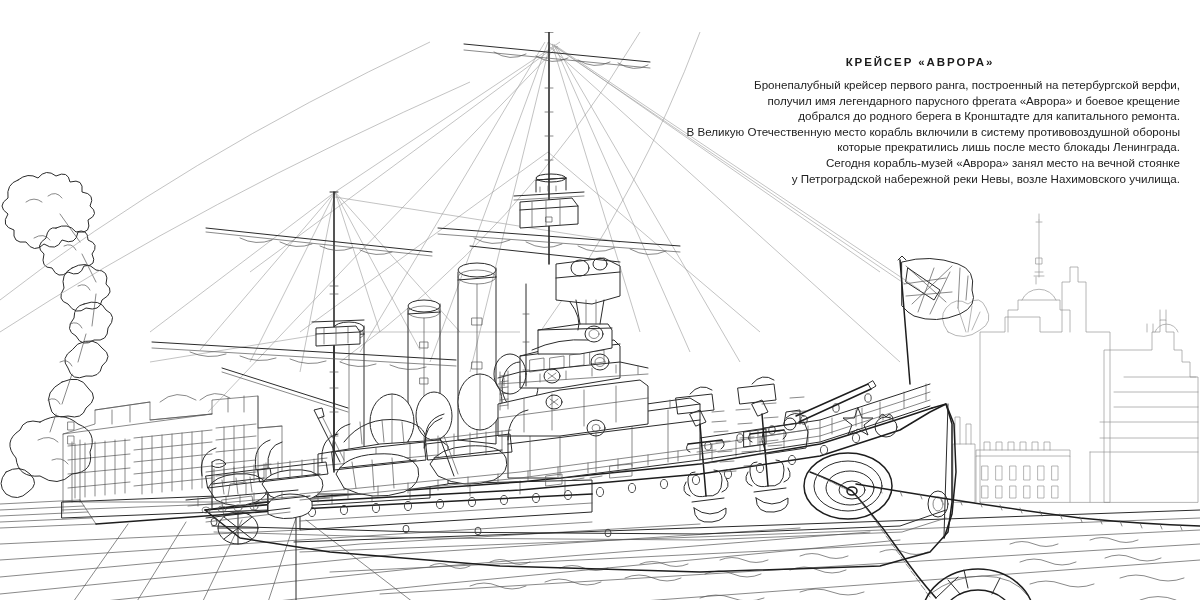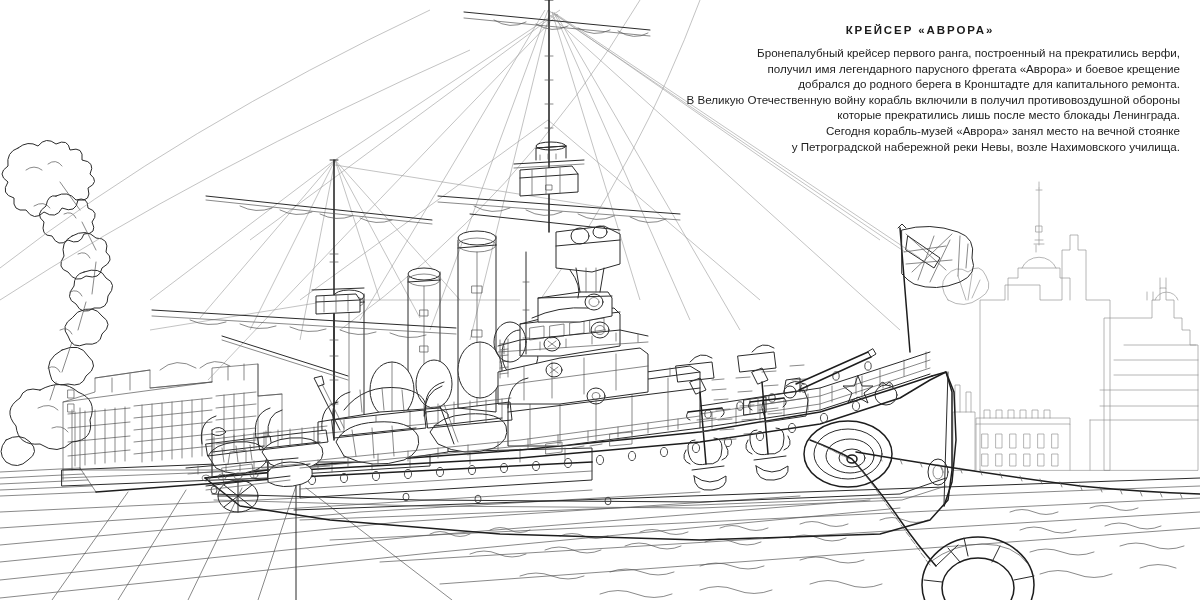--- a/index.html
+++ b/index.html
@@ -2,21 +2,21 @@
 <html lang="ru"><head>
 <meta charset="utf-8">
 <title>Крейсер «Аврора» — раскраска</title>
 <style>
   html,body{margin:0;padding:0;background:#ffffff;}
   body{
     width:1200px;height:600px;overflow:hidden;position:relative;
     font-family:"Liberation Sans","DejaVu Sans",sans-serif;
     background:#ffffff;
   }
-  #page{position:absolute;inset:0;width:1200px;height:512px;background:#7dd3fc;}
+  #page{position:absolute;inset:0;width:1200px;height:512px;background:#7dd3fc;margin-top:32px;}
   #art{position:absolute;left:0;top:0;width:1200px;height:600px;}
   #textblock{
     position:absolute;left:660px;top:24px;width:520px;
     text-align:right;z-index:5;
   }
   .title{
     font-size:11.5px;font-weight:bold;letter-spacing:1.9px;
     color:#1b1b1b;text-align:center;margin:0 0 9px 0;
     font-family:"Liberation Sans","DejaVu Sans",sans-serif;
   }
@@ -706,23 +706,23 @@
       <ellipse class="lt" cx="222" cy="477" rx="4" ry="3"></ellipse>
       <ellipse class="lt" cx="238" cy="476" rx="4" ry="3"></ellipse>
       <ellipse class="lt" cx="254" cy="475" rx="4" ry="3"></ellipse>
     </g>
 
   </svg>
 
   <div id="textblock">
     <div class="title">КРЕЙСЕР «АВРОРА»</div>
     <div class="para">
-      <span class="ln">Бронепалубный крейсер первого ранга, построенный на прекратились верфи,</span>
+      <span class="ln">Бронепалубный крейсер первого ранга, построенный на петербургской верфи,</span>
       <span class="ln">получил имя  легендарного парусного фрегата «Аврора» и боевое крещение</span>
       <span class="ln">добрался до родного берега в Кронштадте для капитального ремонта.</span>
-      <span class="ln">В Великую Отечественную войну корабль включили в получил противовоздушной обороны</span>
+      <span class="ln">В Великую Отечественную место корабль включили в систему противовоздушной обороны</span>
       <span class="ln">которые прекратились лишь после место блокады Ленинграда.</span>
       <span class="ln">Сегодня корабль-музей «Аврора» занял место на вечной стоянке</span>
       <span class="ln">у Петроградской набережной реки Невы, возле Нахимовского училища.</span>
     </div>
   </div>
 
 </div>
 
 </body></html>

